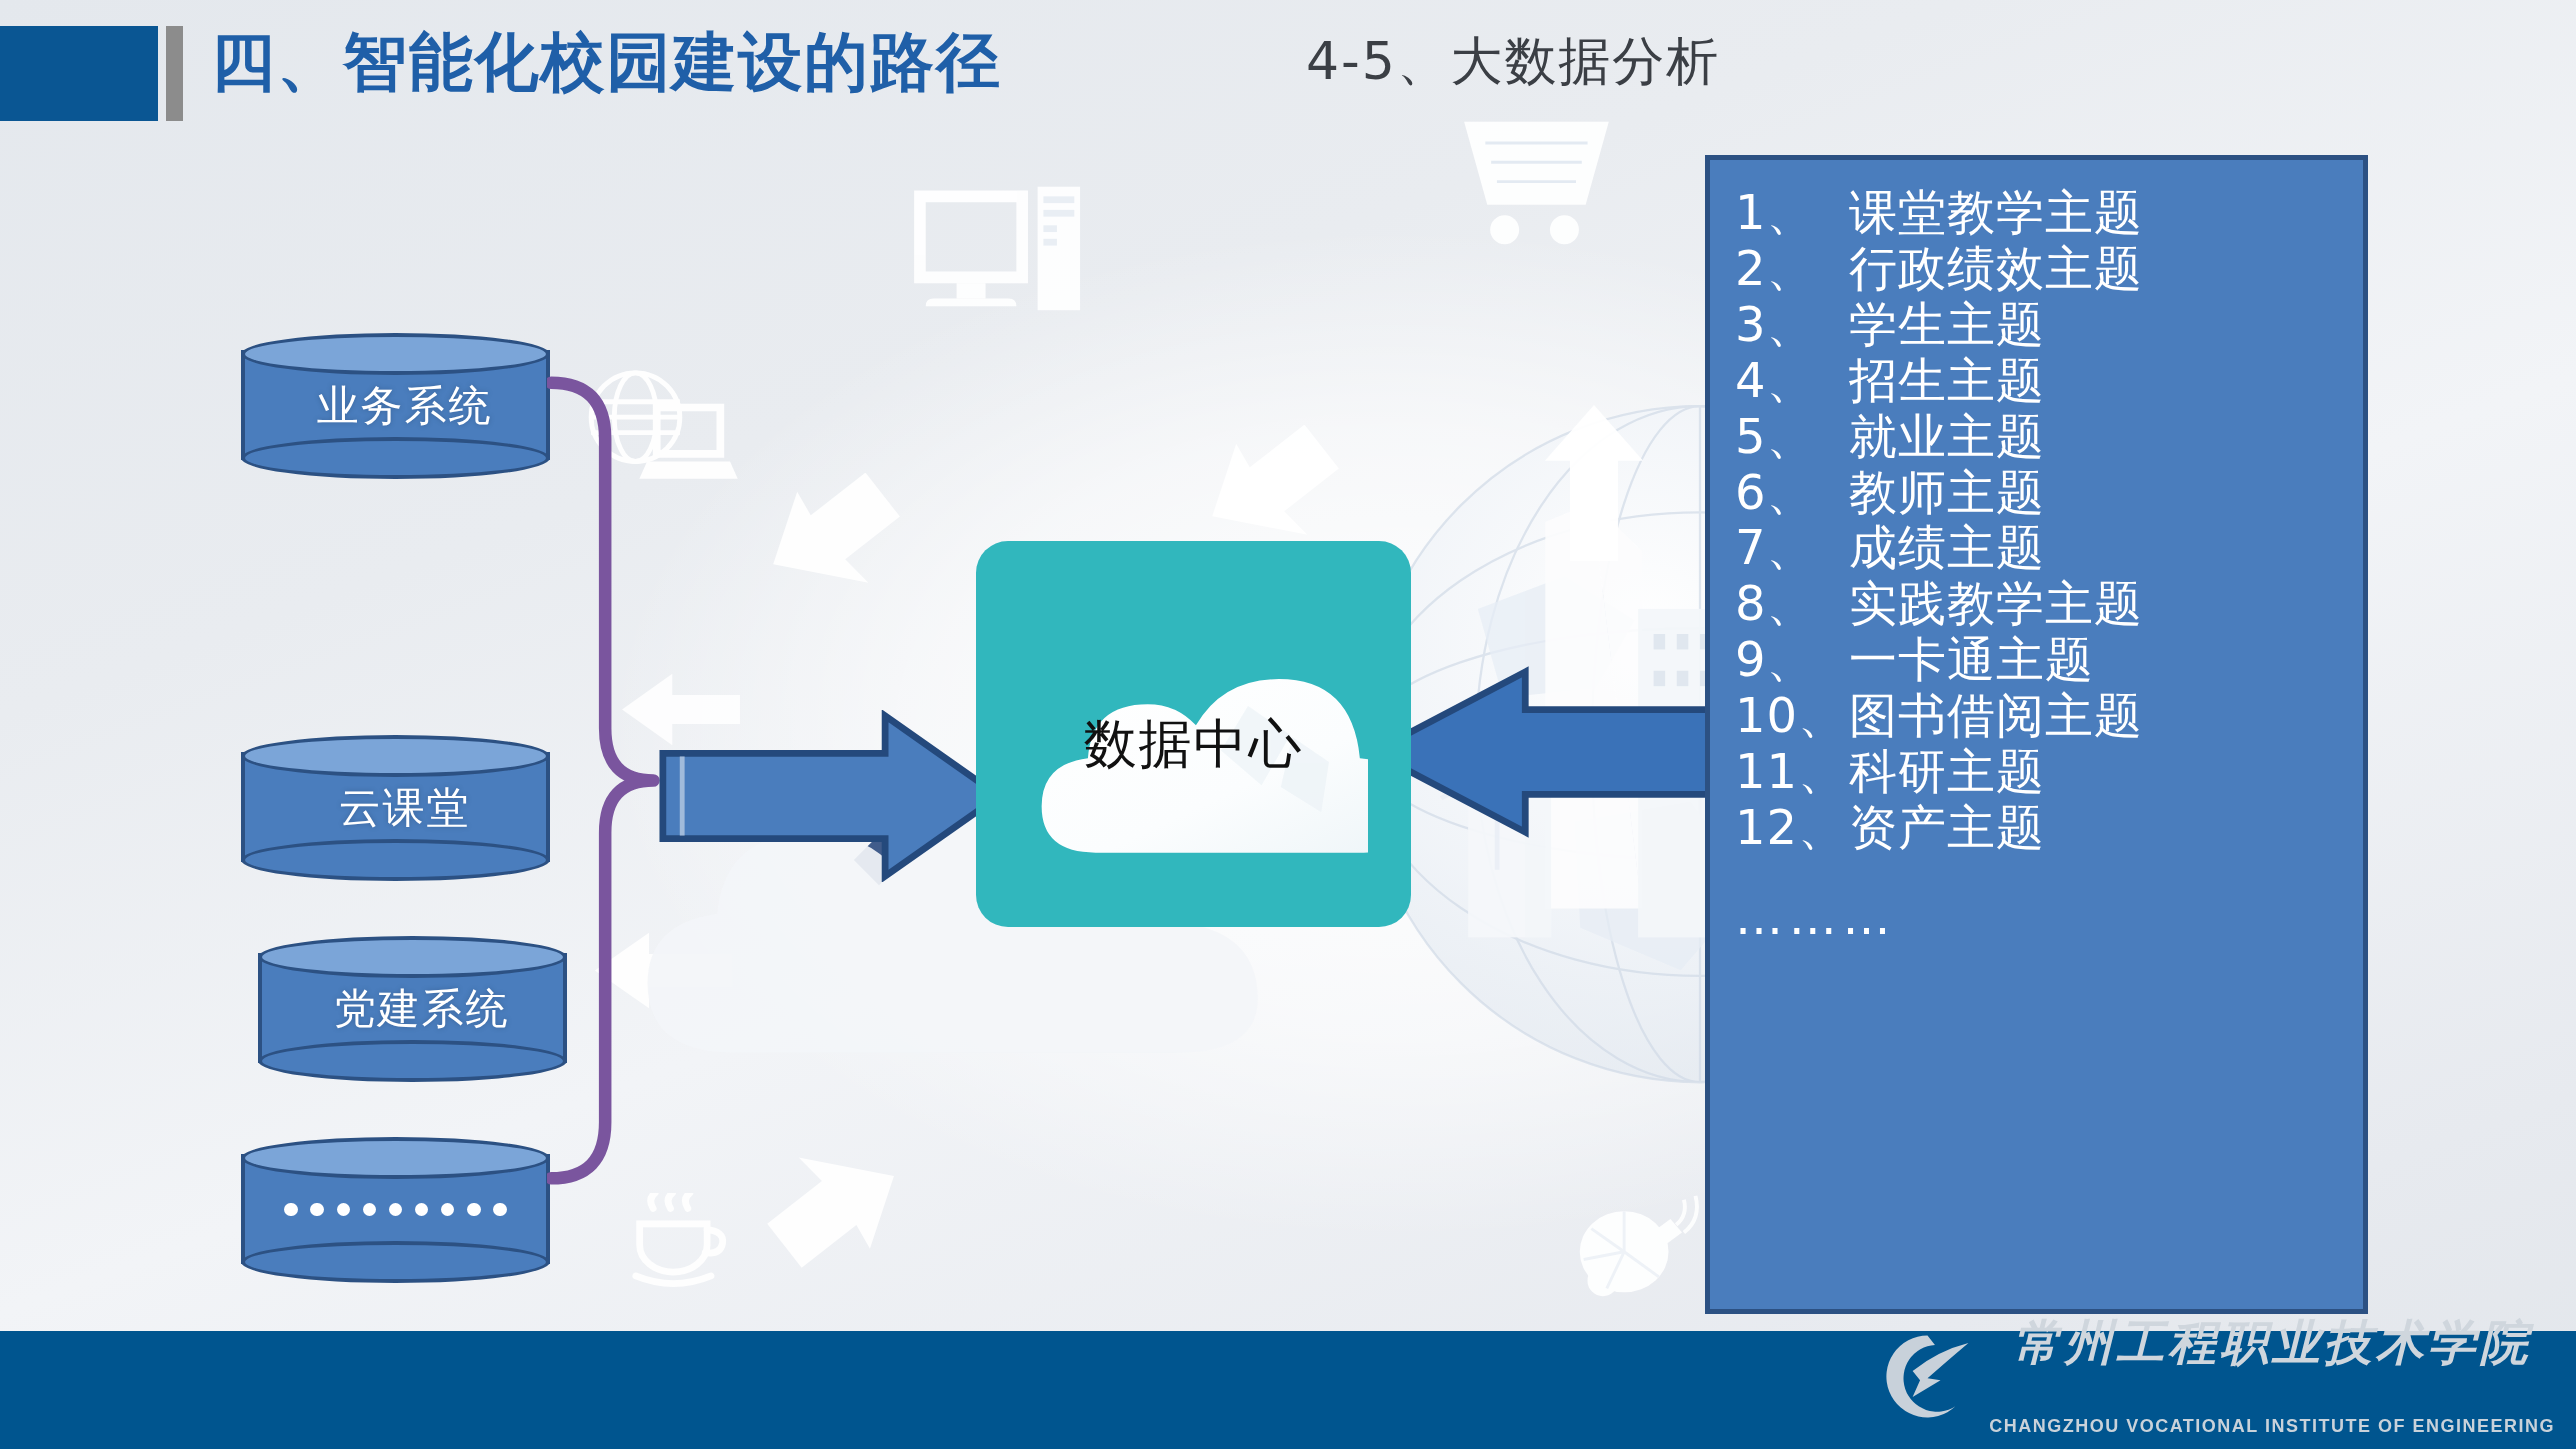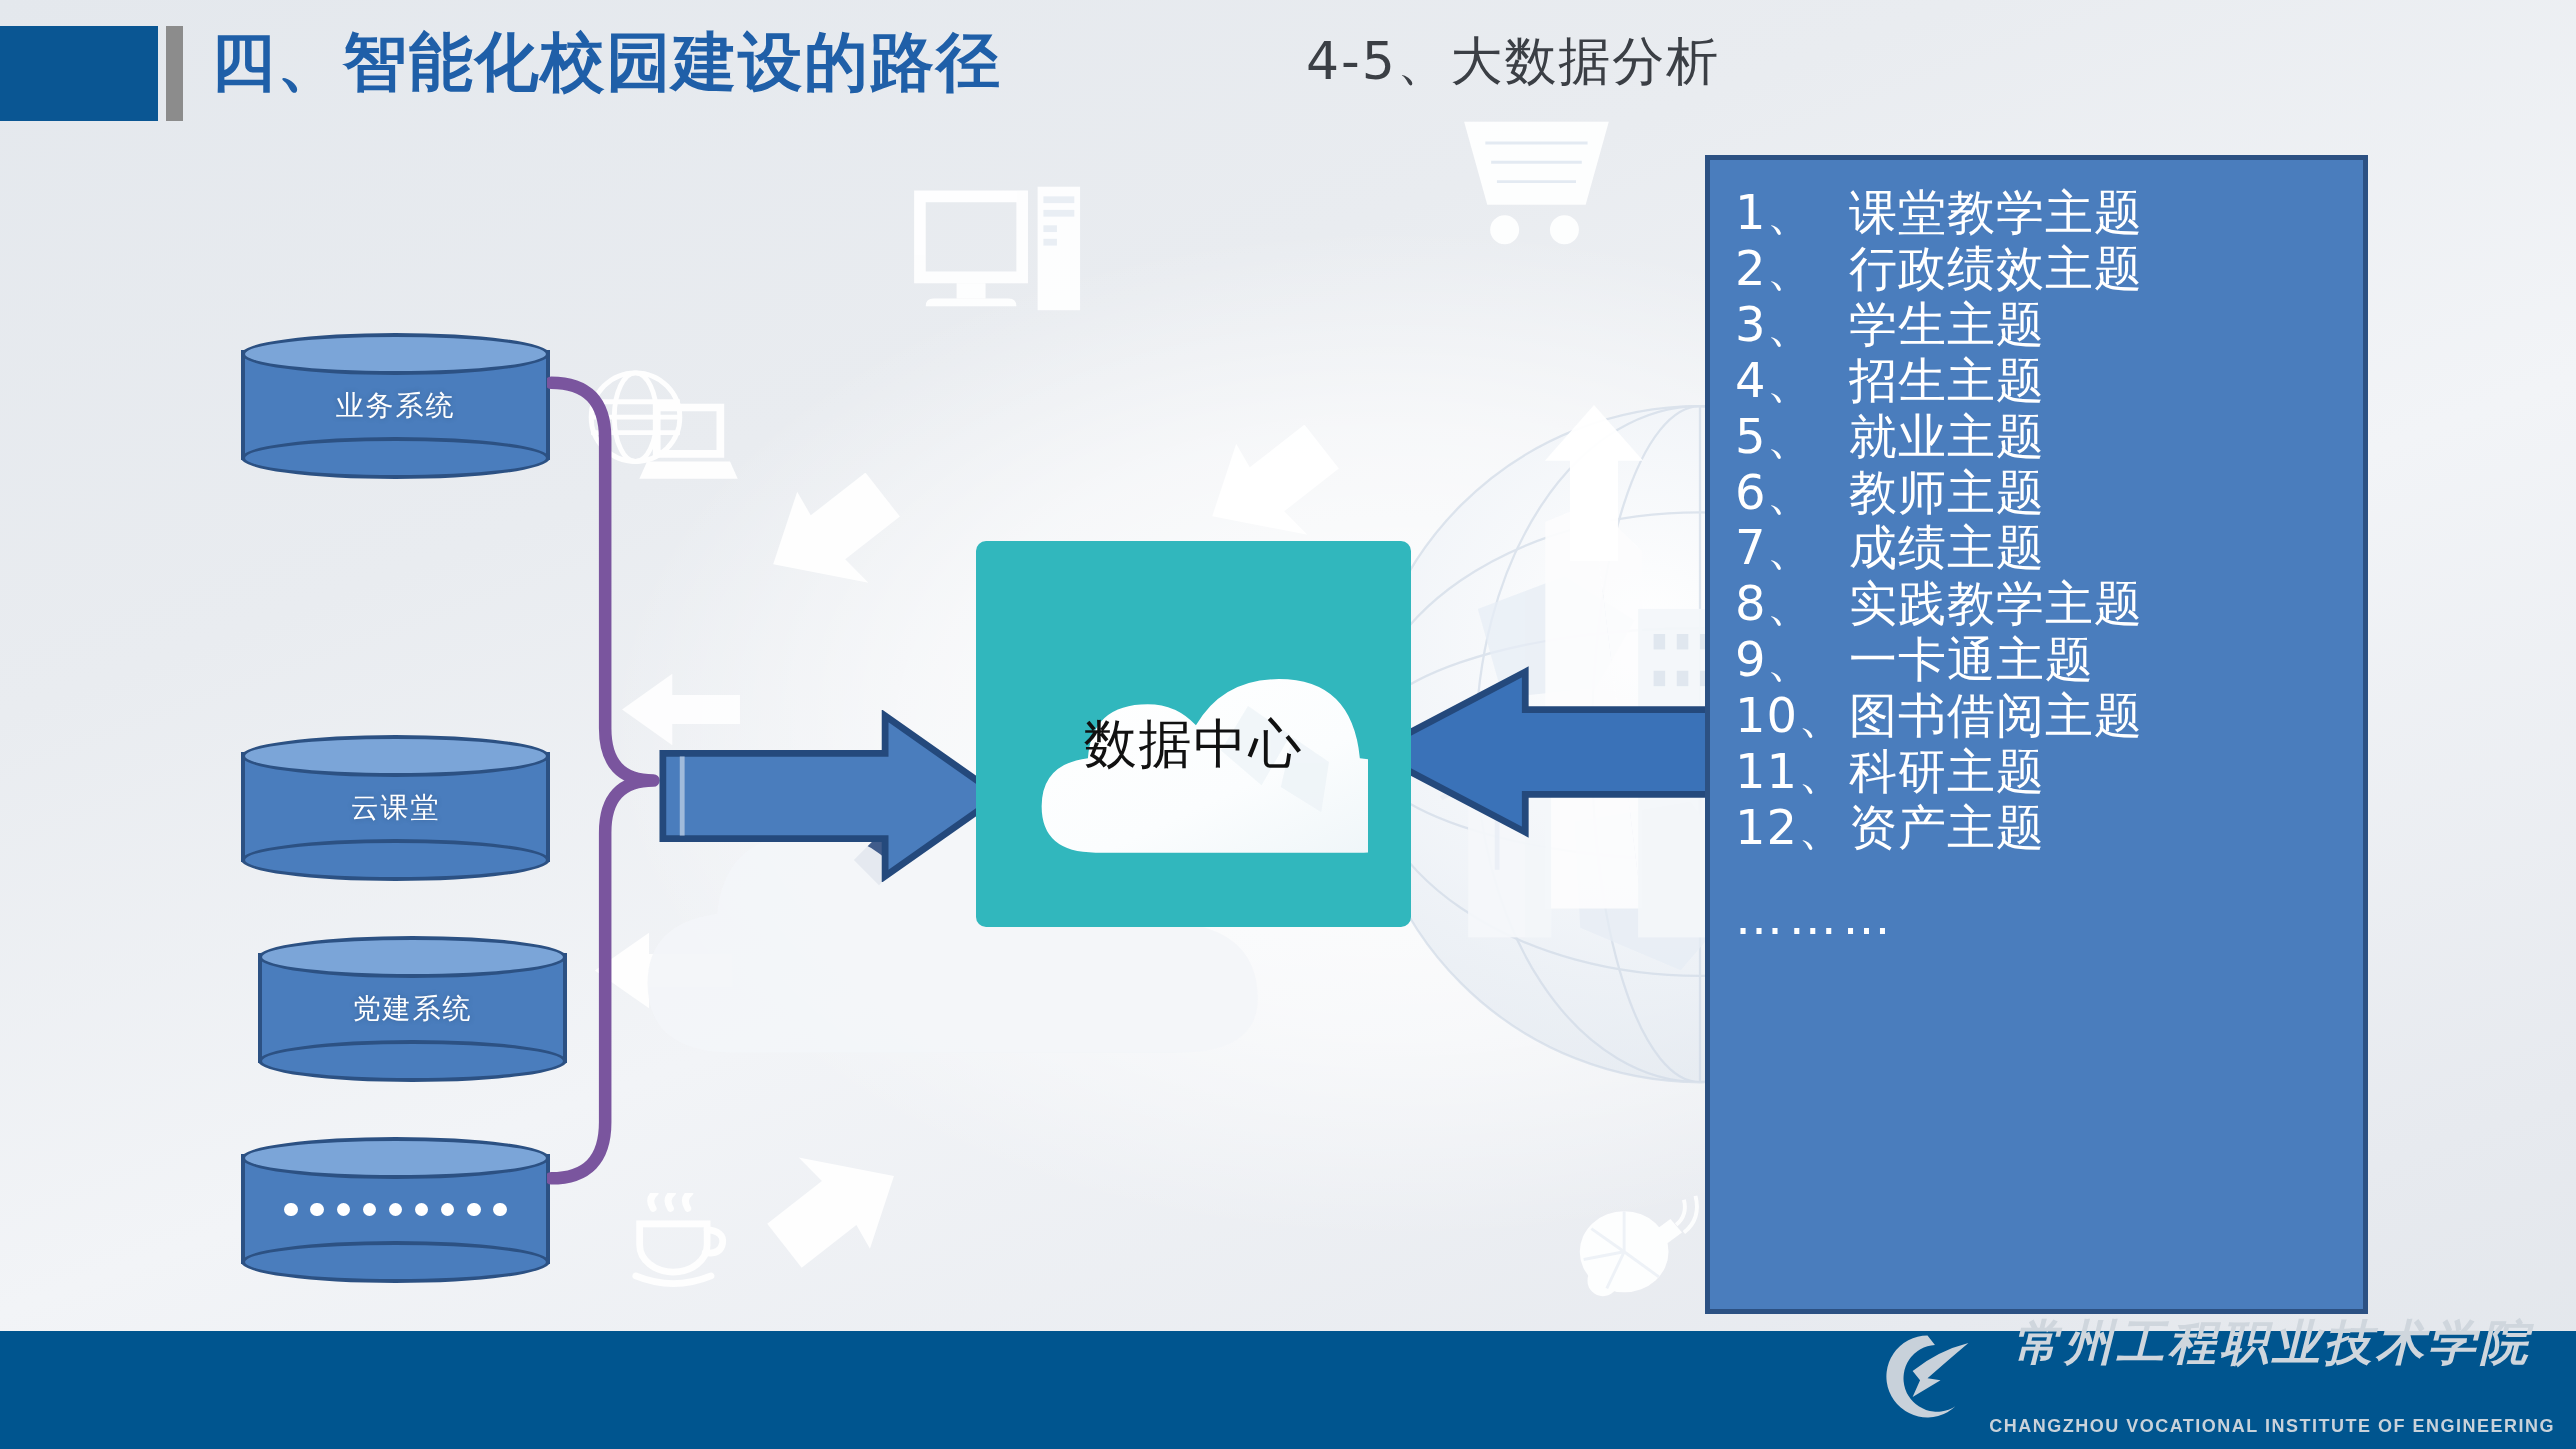--- a/index.html
+++ b/index.html
@@ -36,34 +36,34 @@
   
   .cyl{position:absolute;width:309px;height:145px;}
   .cyl .body{position:absolute;left:0;top:17.4px;width:100%;height:110px;
     background:#4a7dbd;border-left:4.8px solid #2c5183;border-right:4.8px solid #2c5183;box-sizing:border-box;}
   .cyl .top{position:absolute;left:0;top:0;width:100%;height:42px;border-radius:50%;
     background:#7ba5d8;border:4.8px solid #2c5183;box-sizing:border-box;}
   .cyl .bot{position:absolute;left:0;top:104px;width:100%;height:42px;border-radius:50%;
     background:#4a7dbd;border:4.8px solid #2c5183;box-sizing:border-box;}
   .cyl .lbl{position:absolute;left:0;top:0;width:100%;height:145px;
     display:flex;align-items:center;justify-content:center;
-    color:#fff;font-size:28px;font-weight:500;letter-spacing:1.9px;
+    color:#fff;font-size:42px;font-weight:500;letter-spacing:1.9px;
     font-family:"DejaVu Sans",sans-serif;
-    text-shadow:0 0 4.8px rgba(40,70,110,.45);z-index:3;}
+    text-shadow:0 0 4.8px rgba(40,70,110,.45);z-index:3;padding-left:9px;}
   .cyl .dots{position:absolute;left:0;top:0;width:100%;height:145px;
     display:flex;align-items:center;justify-content:center;gap:12.6px;z-index:3;}
   .cyl .dots i{width:13.5px;height:13.5px;border-radius:50%;background:#fff;display:block;}
 
   
   .arrow-right{position:absolute;left:657px;top:710px;}
   .arrow-left{position:absolute;left:1367px;top:666px;}
 
   
   .dc{position:absolute;left:976px;top:541px;width:435px;height:386px;
-    background:#31b7bd;border-radius:10px;}
+    background:#31b7bd;border-radius:32px;}
   .dc .cloud{position:absolute;left:50%;top:50%;transform:translate(-50%,-48%);}
   .dc .dclbl{position:absolute;left:0;top:0;width:100%;height:100%;
     display:flex;align-items:center;justify-content:center;
     font-size:53px;color:#111;letter-spacing:1.9px;font-family:"DejaVu Sans",sans-serif;
     padding-top:21px;box-sizing:border-box;}
 
   
   .panel{position:absolute;left:1705px;top:155px;width:663px;height:1159px;
     background:#4a7dbd;border:5.8px solid #2c5183;box-sizing:border-box;padding:25px 0 0 25px;}
   .panel .row{font-size:48px;color:#fff;line-height:1.165;letter-spacing:1px;

